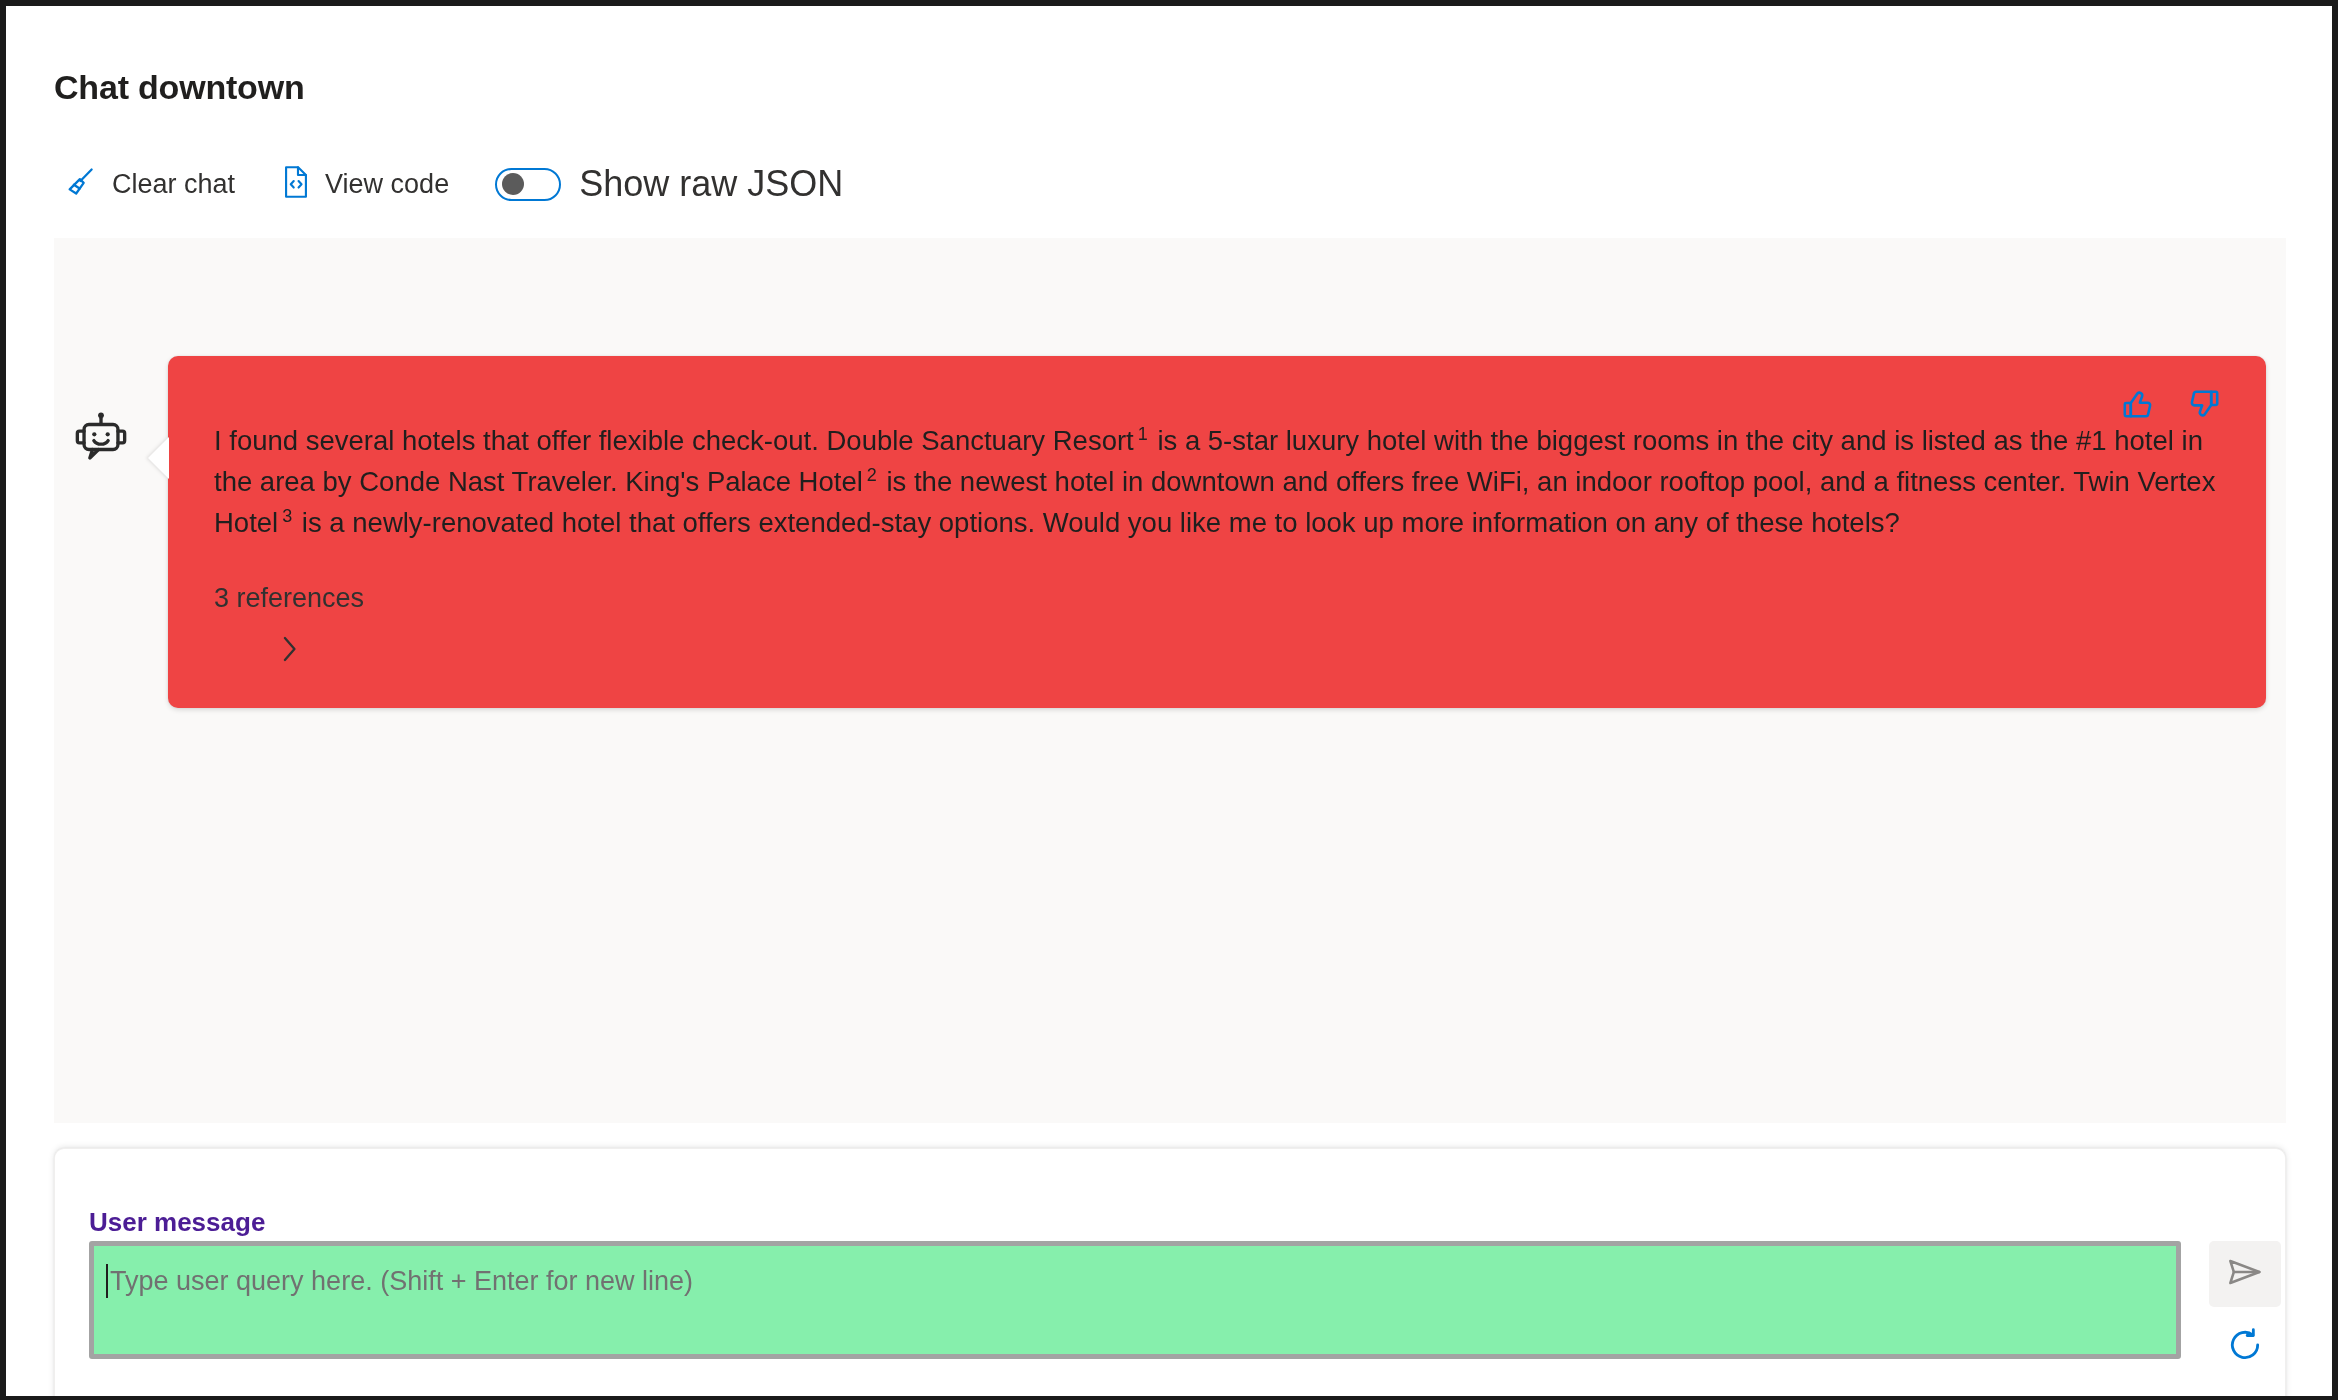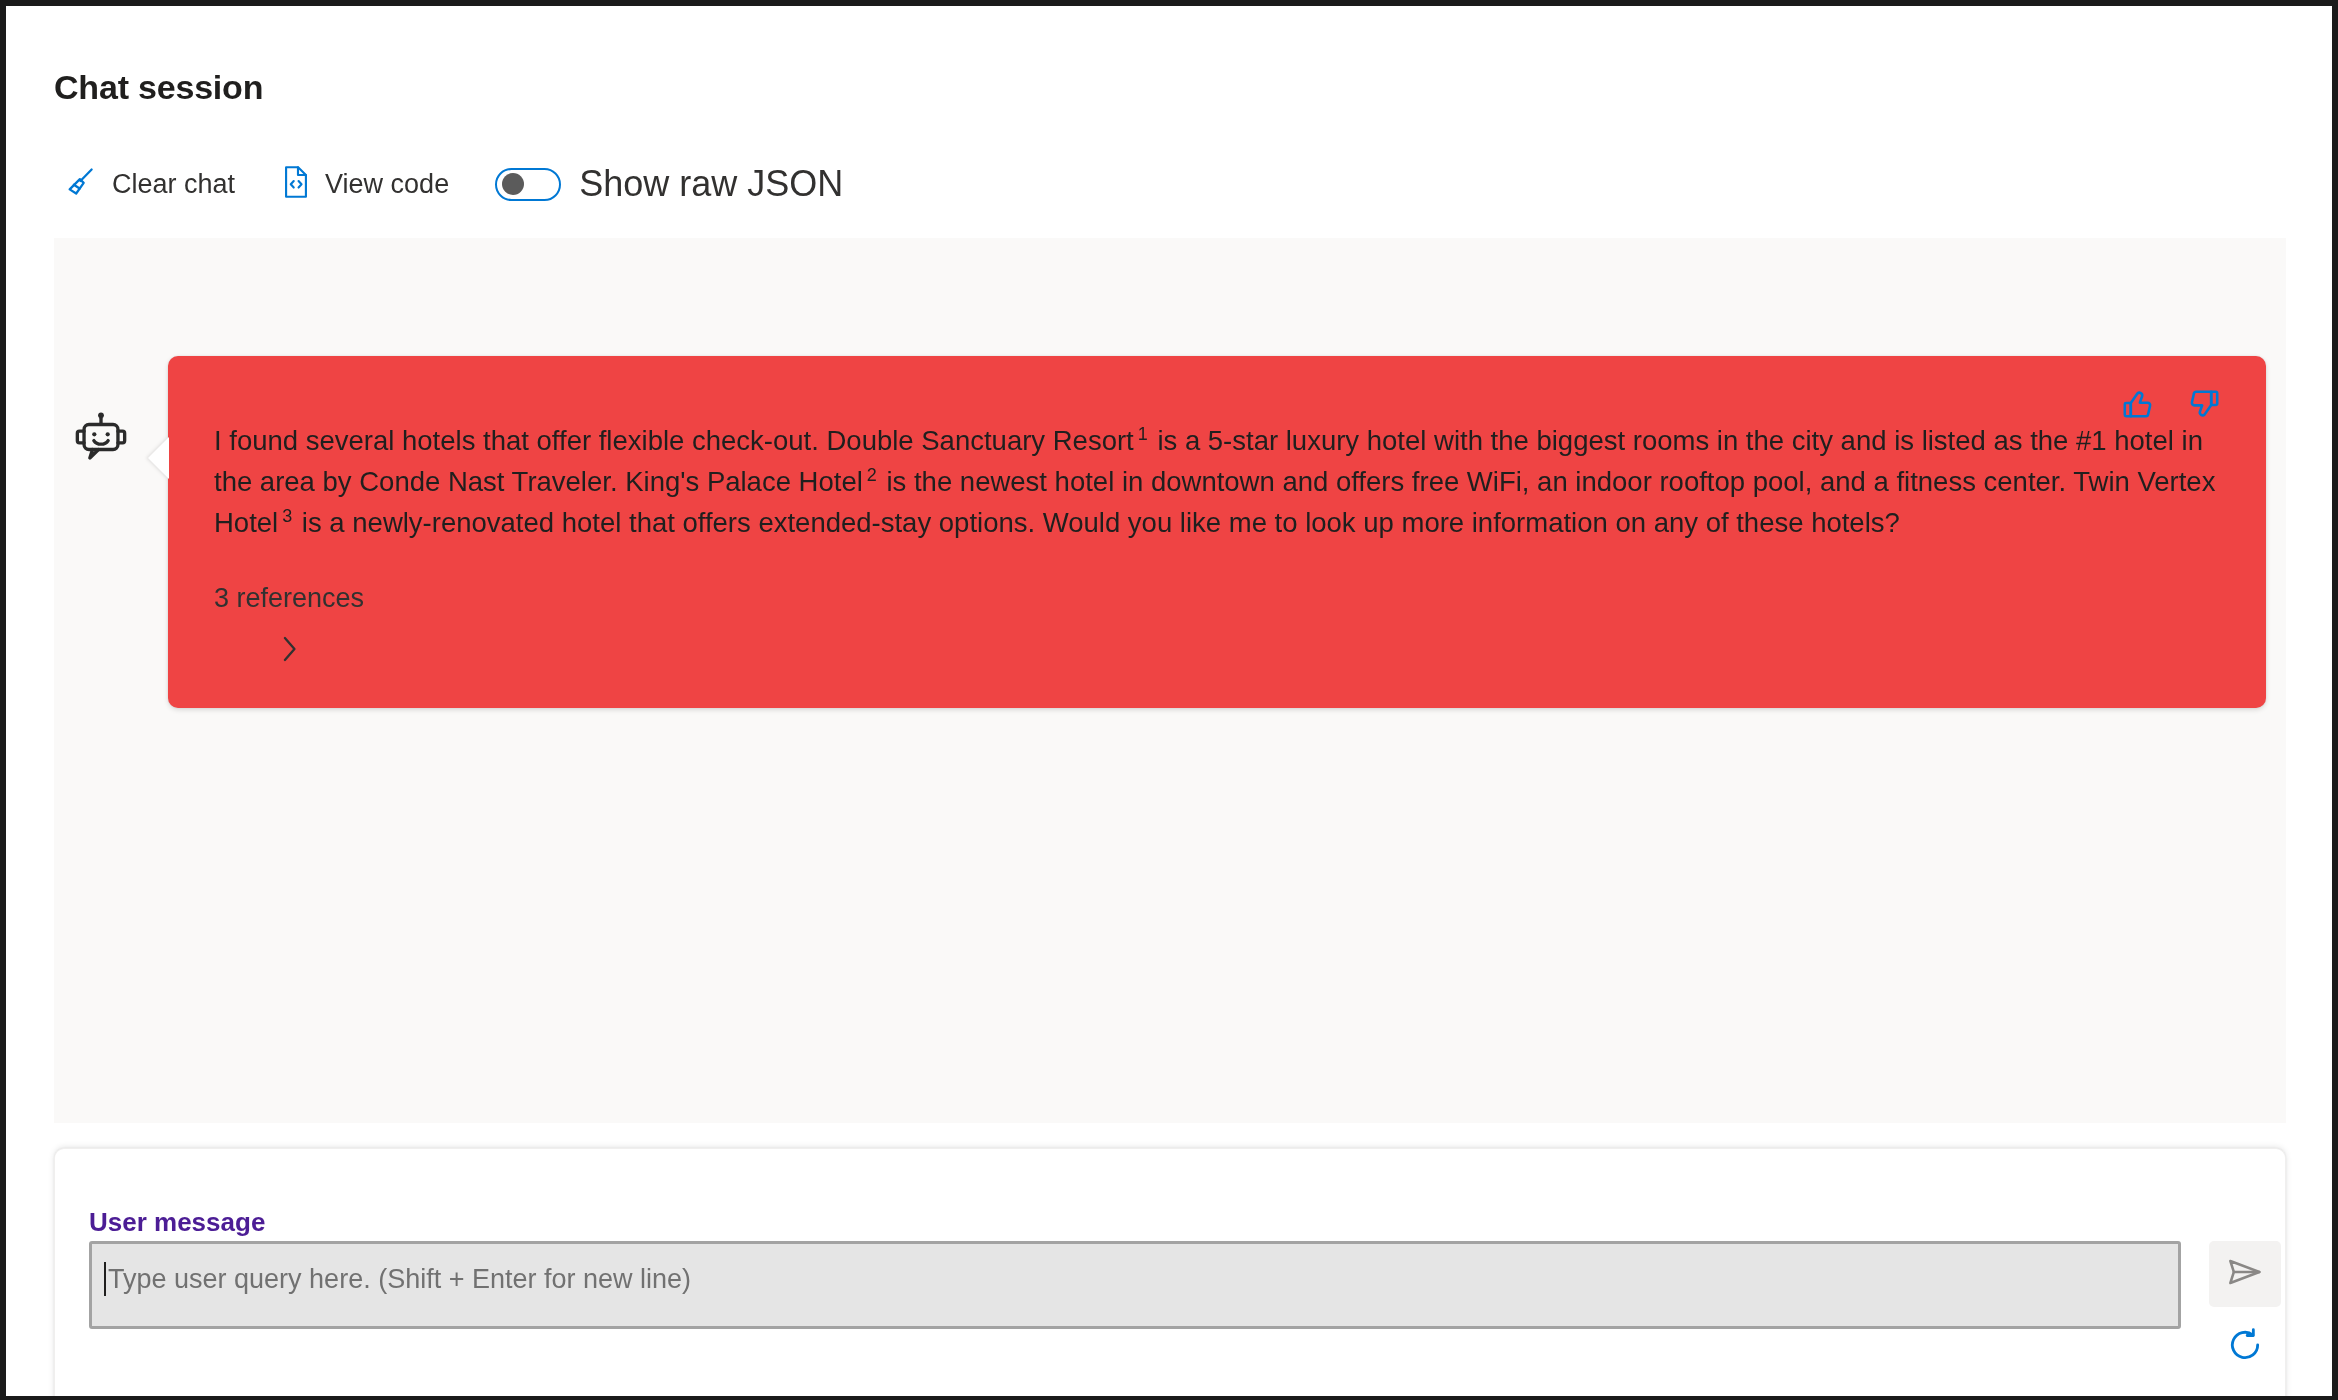--- a/index.html
+++ b/index.html
@@ -214,24 +214,24 @@
   .composer-label {
     position: absolute;
     left: 34px; top: 58px;
     font-size: 26px;
     font-weight: bold;
     color: #4c1d95;
   }
   .input-wrap {
     position: absolute;
     left: 34px; top: 92px;
-    width: 2092px; height: 88px;
-    border: 3px solid #a3a3a3;
+    width: 2092px; height: 118px;
+    border: 5px solid #a3a3a3;
     border-radius: 3px;
-    background: #e5e5e5;
+    background: #86efac;
   }
   .input-wrap .caret {
     position: absolute;
     left: 12px; top: 18px;
     width: 2px; height: 34px;
     background: #201f1e;
   }
   .input-wrap .placeholder {
     position: absolute;
     left: 16px; top: 20px;
@@ -258,21 +258,21 @@
     align-items: center;
     justify-content: center;
     cursor: pointer;
   }
 </style>
 </head>
 <body>
 
 <div id="app">
 
-  <div class="page-title">Chat session</div>
+  <div class="page-title">Chat downtown</div>
 
   <div class="toolbar">
 
     <div class="tool-btn">
       <span class="tool-icon">
         <svg width="34" height="34" viewBox="0 0 24 24" fill="none" stroke="#0078d4" stroke-width="1.6" stroke-linecap="round" stroke-linejoin="round">
           <path d="M19.5 3.2 L11.6 11.3"></path>
           <path d="M11.2 10.0 L4.0 17.2 L8.6 20.1 L13.9 12.6 Z"></path>
           <path d="M7.0 13.9 L11.0 16.6"></path>
         </svg>

